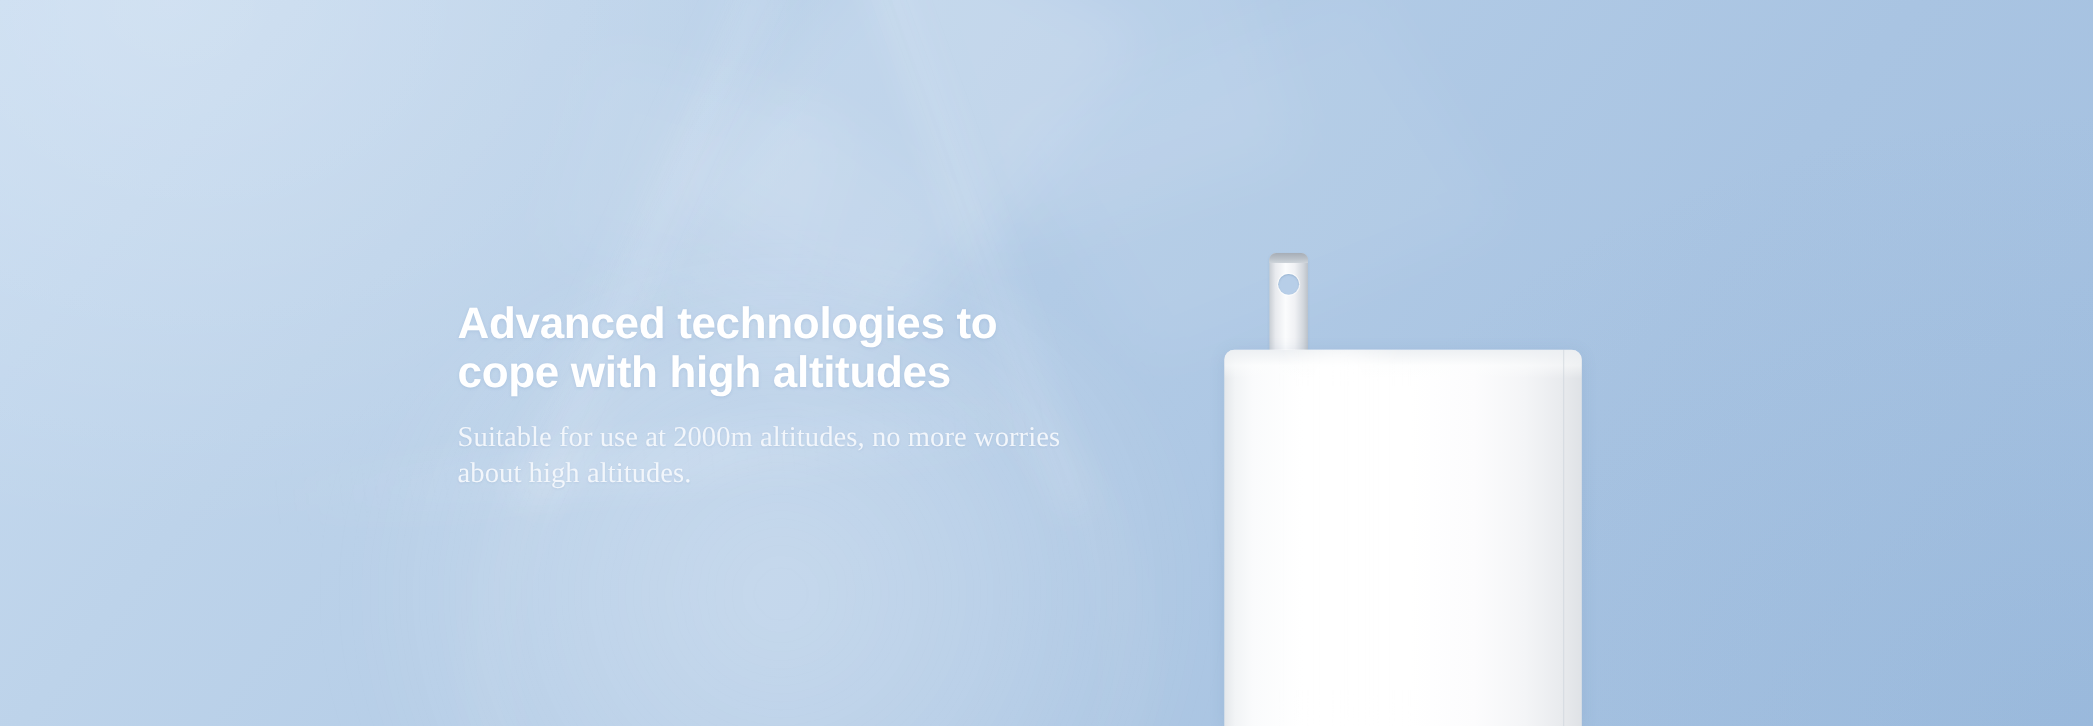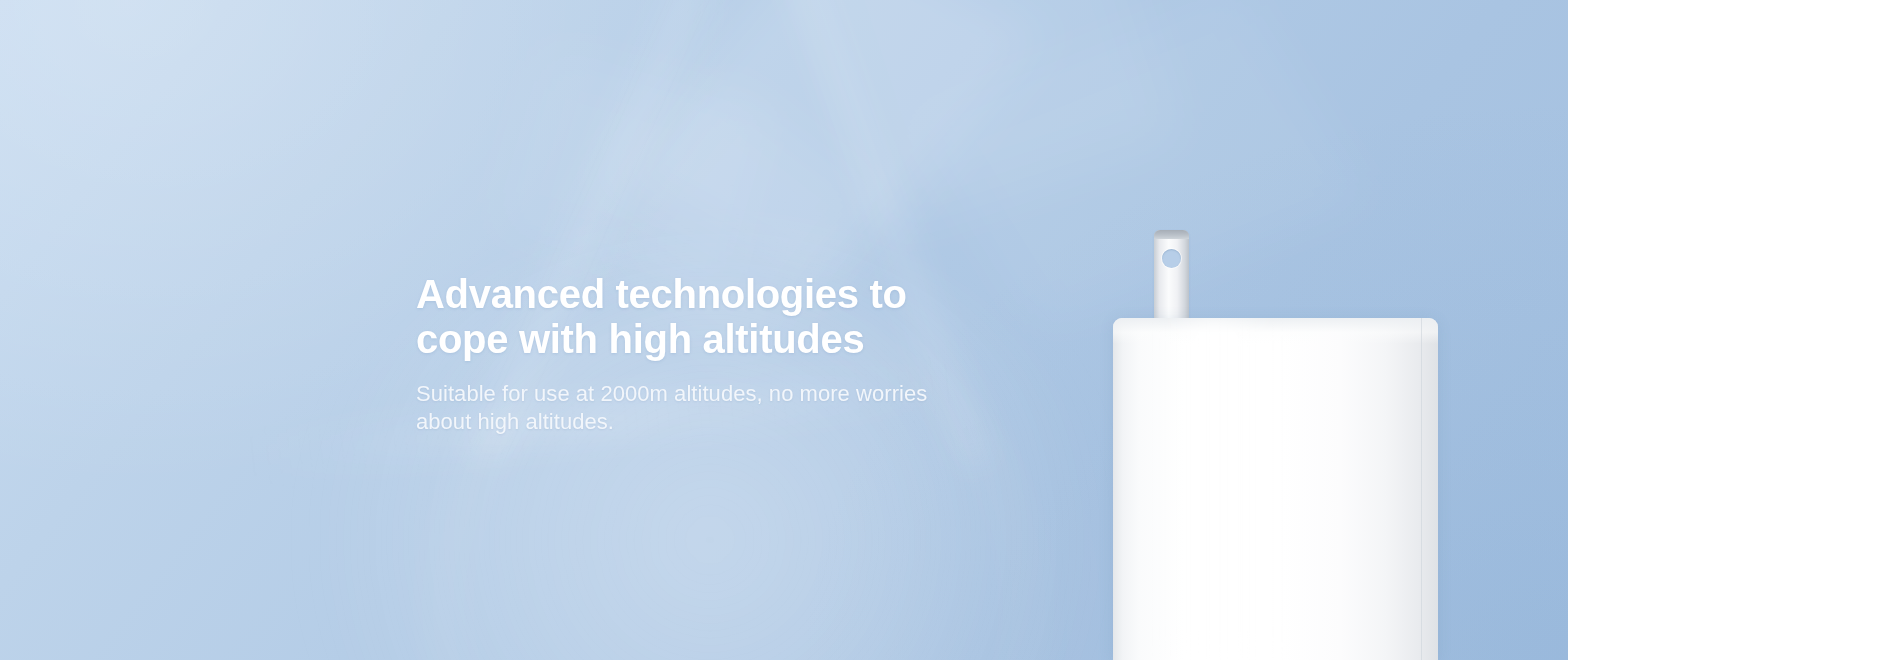--- a/index.html
+++ b/index.html
@@ -9,21 +9,21 @@
     background: #ffffff;
   }
 
   body {
     font-family: "Liberation Sans", sans-serif;
   }
 
   
   .banner {
     position: relative;
-    width: 1568px;
+    width: 1903px;
     height: 660px;
     overflow: hidden;
     
     background: linear-gradient(128deg,
                 #c7dbf0 0%,
                 #bdd3ea 22%,
                 #b2cbe6 48%,
                 #a9c4e2 72%,
                 #a3c0e0 100%);
   }
@@ -148,22 +148,22 @@
     font-weight: 700;
     line-height: 1.12;
     letter-spacing: -0.3px;
     text-shadow: 0 1px 3px rgba(90,130,175,0.18);
     white-space: pre-line;
   }
 
   .subcopy {
     margin: 18px 0 0 0;
     color: #f2f6fb;
-    font-family: Liberation Sans, sans-serif;
-    font-size: 22px;
+    font-family: Liberation Serif, serif;
+    font-size: 26px;
     font-weight: 400;
     line-height: 1.30;
     letter-spacing: 0.05px;
     text-shadow: 0 1px 2px rgba(90,130,175,0.14);
     white-space: pre-line;
   }
 
   
   .product {
     position: absolute;

